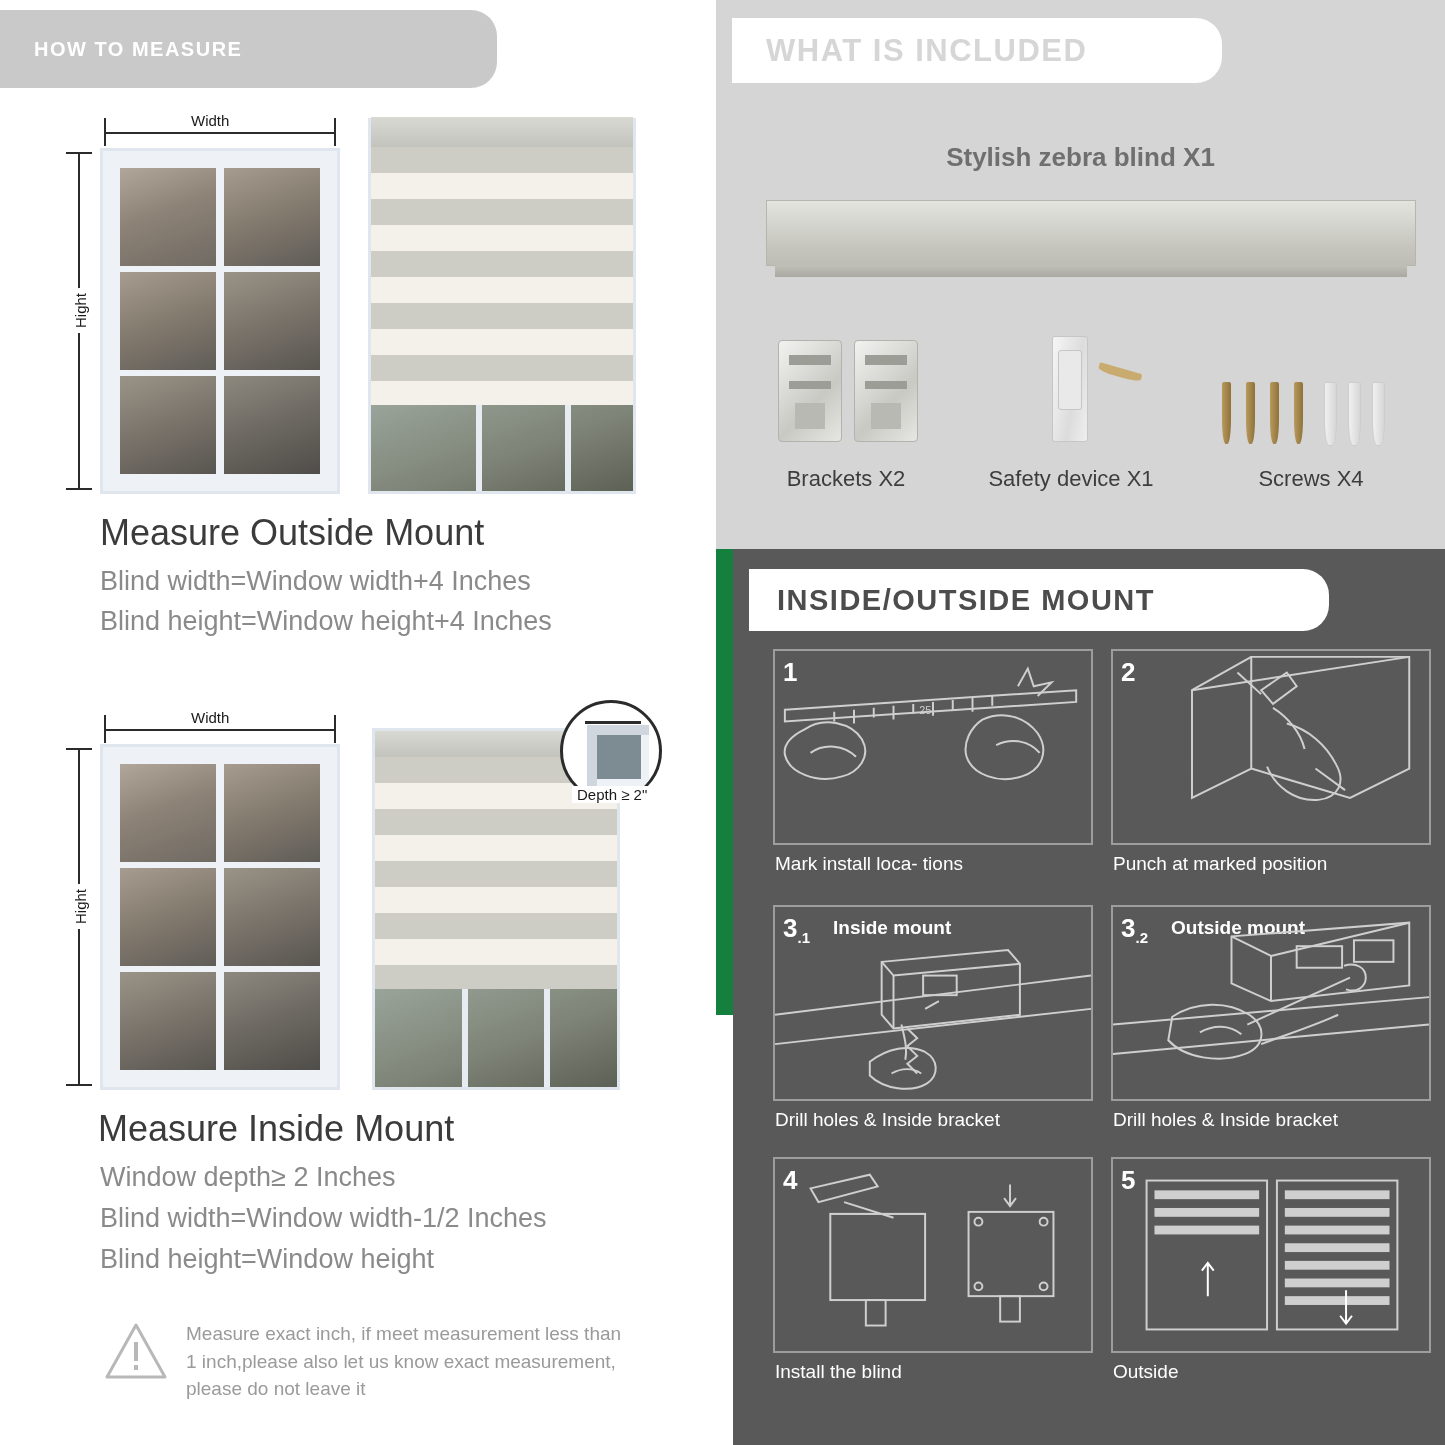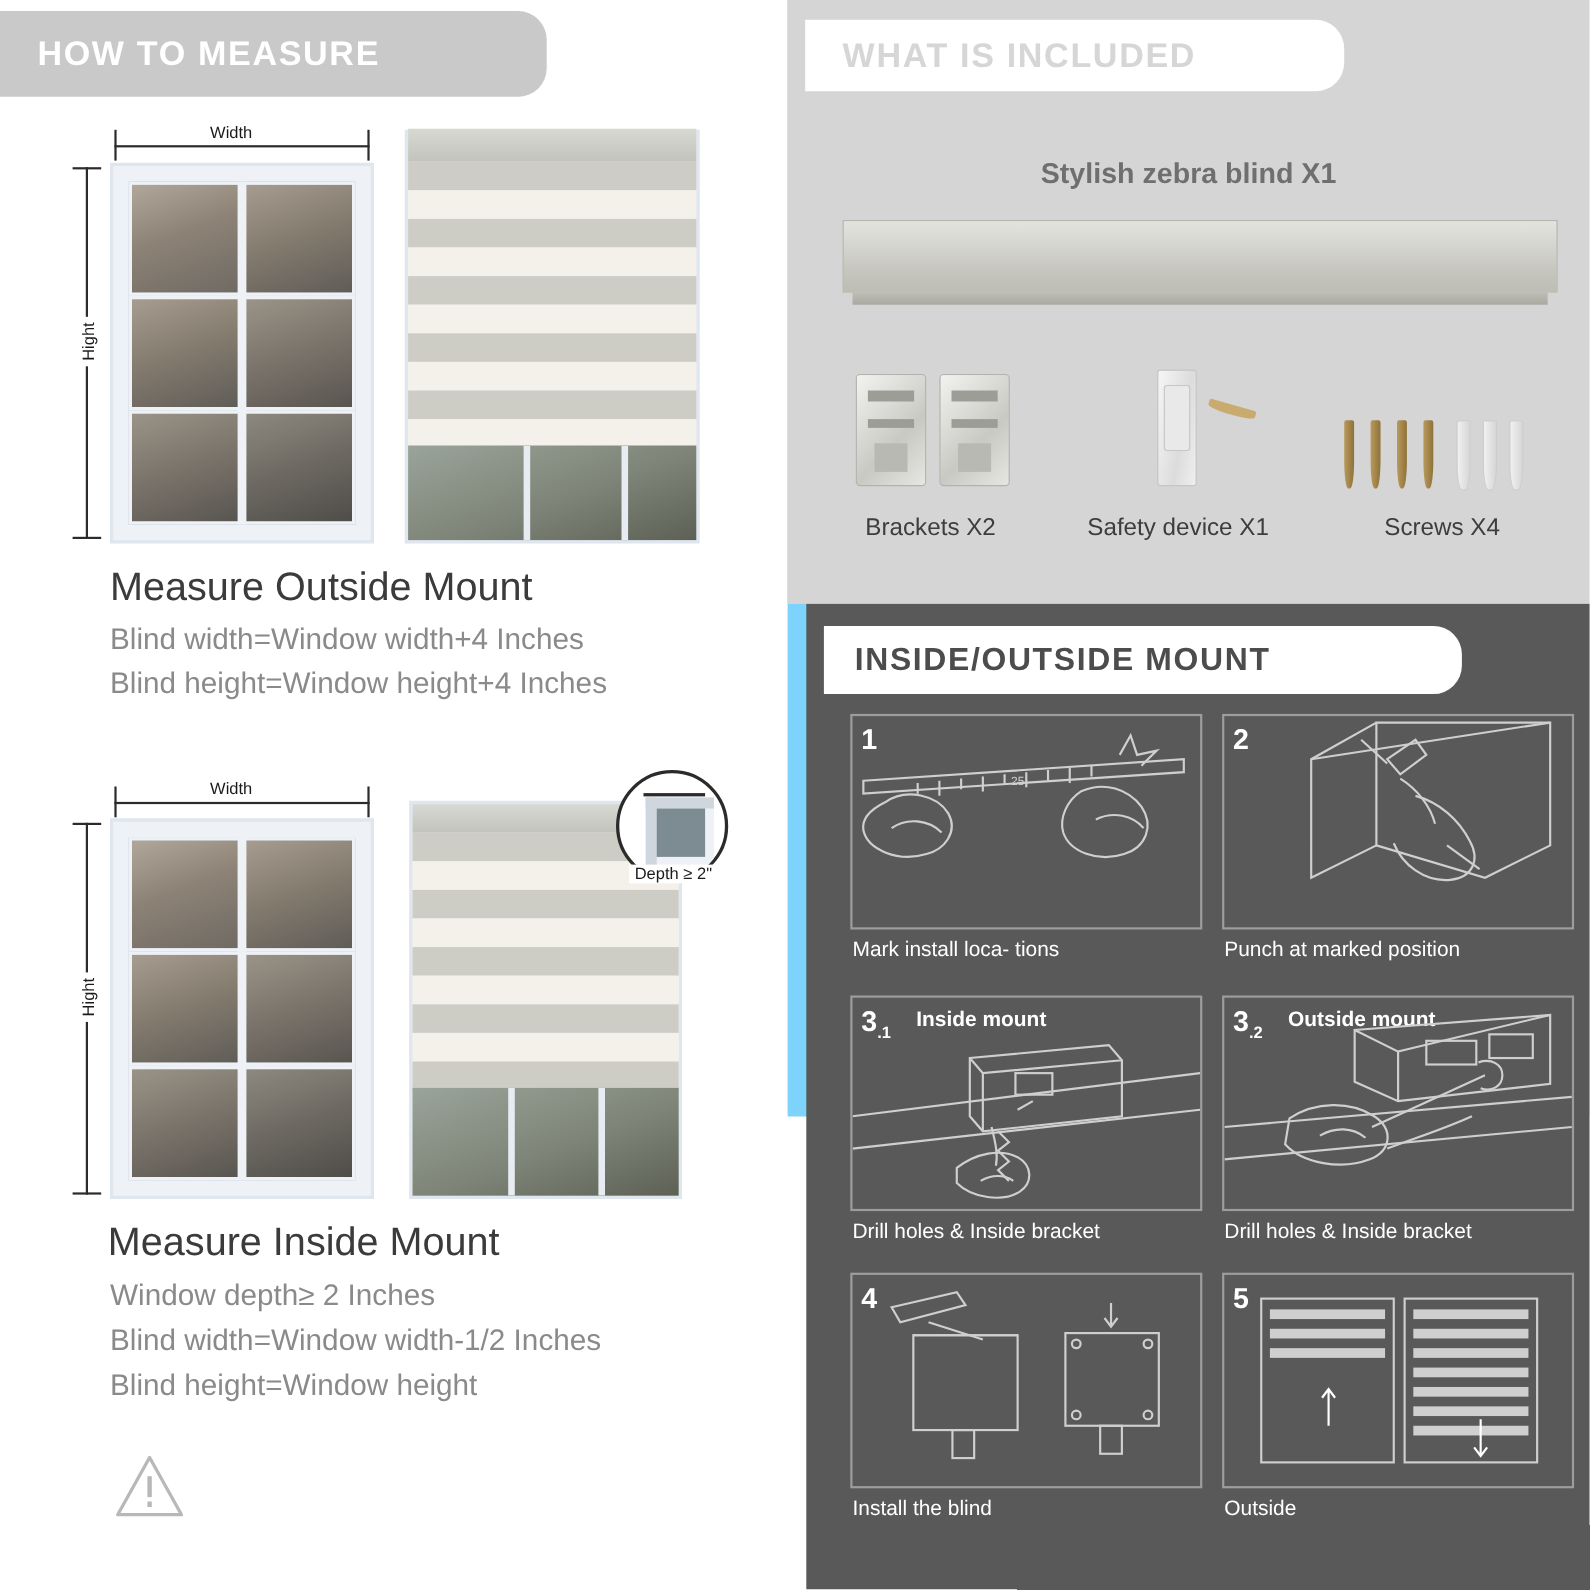--- a/index.html
+++ b/index.html
@@ -5,37 +5,37 @@
   html,body{margin:0;padding:0;}
   body{
     width:1445px;height:1445px;
     background:#ffffff;
     font-family:"Liberation Sans", sans-serif;
     overflow:hidden;
     position:relative;
   }
   .page{position:absolute;inset:0;display:flex;}
   .col-left{width:716px;height:1445px;position:relative;background:#ffffff;}
-  .col-right{width:729px;height:1015px;position:relative;background:#7dd3fc;}
+  .col-right{width:729px;height:1015px;position:relative;background:#15803d;}
 
   
   .pill{
     position:absolute;
     background:#c9c9c9;
     color:#ffffff;
     font-weight:bold;
     letter-spacing:1.5px;
     display:flex;align-items:center;
     border-radius:0 26px 26px 0;
   }
   .pill.white{background:#ffffff;color:#d6d6d6;}
   .pill.whiteDark{background:#ffffff;color:#4c4c4c;}
 
   
-  #howto-pill{left:0;top:10px;width:497px;height:78px;font-size:31px;padding-left:34px;box-sizing:border-box;}
+  #howto-pill{left:0;top:10px;width:497px;height:78px;font-size:20px;padding-left:34px;box-sizing:border-box;}
 
   .window-frame{
     position:absolute;
     background:#eef2f7;
     border:3px solid #dfe6ee;
     box-sizing:border-box;
   }
   .window-inner{position:absolute;inset:14px;background:#b9c3c9;overflow:hidden;}
   .pane-grid{position:absolute;inset:0;display:grid;}
   .pane{border:3px solid #eef2f7;box-sizing:border-box;background:linear-gradient(#9fb0b9,#7d8c93);}
@@ -212,20 +212,21 @@
     <div class="h-line" style="left:100px;top:1244px;">Blind height=Window height</div>
 
     <div class="warn-wrap" style="left:104px;top:1320px;width:520px;">
       <div style="flex:0 0 auto;">
         <svg width="64" height="62" viewBox="0 0 64 62">
           <polygon points="32,5 61,57 3,57" fill="none" stroke="#b8b8b8" stroke-width="3" stroke-linejoin="round"></polygon>
           <rect x="30" y="22" width="4" height="19" fill="#b8b8b8"></rect>
           <rect x="30" y="45" width="4" height="5" fill="#b8b8b8"></rect>
         </svg>
       </div>
+      <div class="warn-text">Measure exact inch, if meet measurement less than 1 inch,please also let us know exact measurement, please do not leave it</div>
     </div>
   </div>
 
   <div class="col-right">
 
     <div class="right-top">
       <div class="pill white" id="incl-pill">WHAT IS INCLUDED</div>
 
       <div class="incl-title" style="left:0;right:0;top:142px;text-align:center;">Stylish zebra blind X1</div>
 

